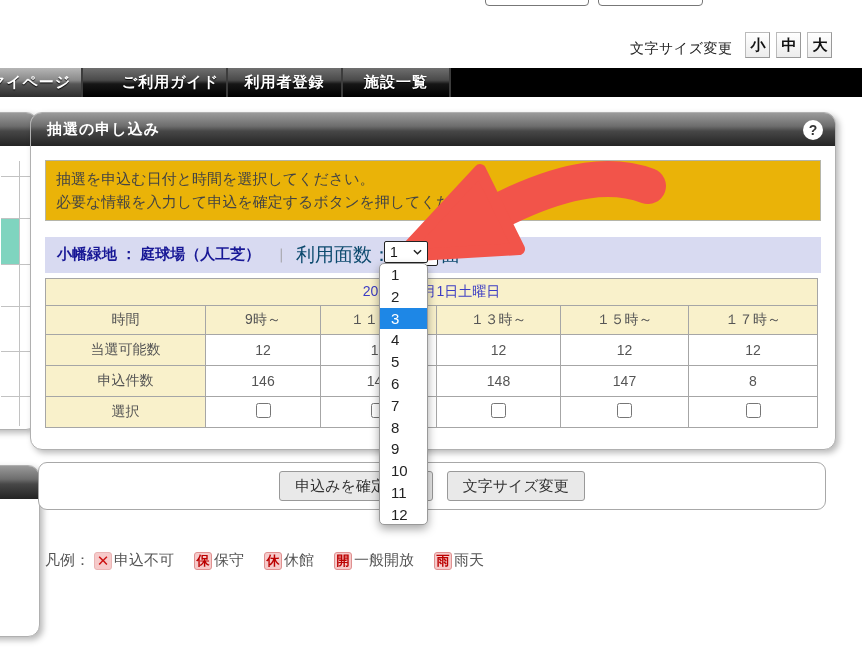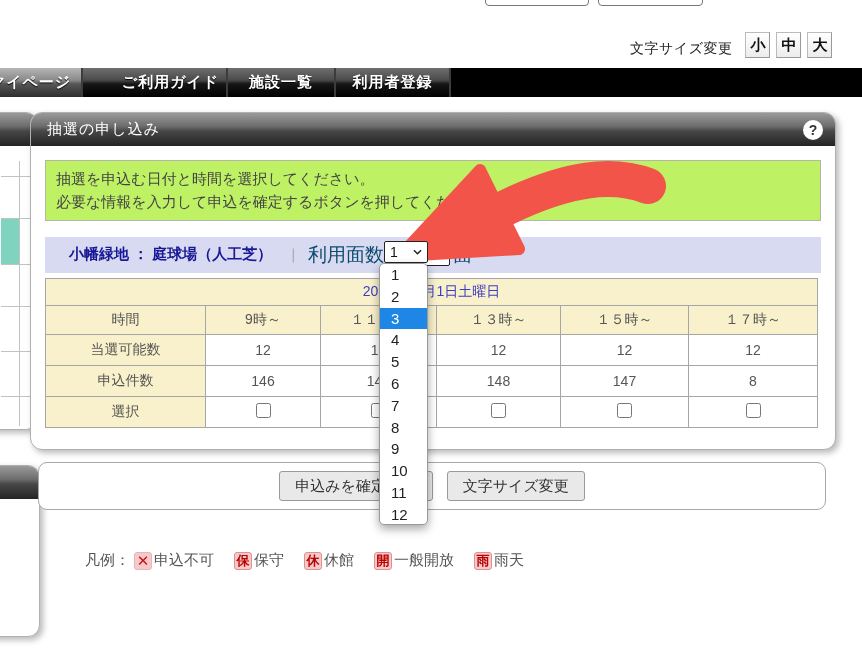--- a/index.html
+++ b/index.html
@@ -24,39 +24,39 @@
     color:#fff; font-size:15px; font-weight:bold; letter-spacing:1px;
     background:linear-gradient(180deg,#6f6f6f 0%,#4a4a4a 42%,#161616 55%,#000 100%);
     border-right:2px solid #3c3c3c; text-shadow:0 1px 1px #000; cursor:pointer; }
   .nav-tab.active { background:linear-gradient(180deg,#b5b5b5 0%,#8a8a8a 42%,#565656 55%,#2e2e2e 100%); }
 
   
   .panel { position:absolute; background:#fff; border:1px solid #b0b0b0; border-radius:12px;
     box-shadow:3px 3px 6px rgba(0,0,0,0.28); overflow:hidden; }
   .panel-header { height:33px; background:linear-gradient(180deg,#9a9a9a 0%,#6d6d6d 40%,#474747 55%,#242424 100%);
     display:flex; align-items:center; justify-content:space-between; }
-  .panel-title { color:#fff; font-size:15px; font-weight:normal; padding-left:16px; letter-spacing:1px; }
+  .panel-title { color:#fff; font-size:15px; font-weight:bold; padding-left:16px; letter-spacing:1px; }
   .help-circle { width:20px; height:20px; border-radius:50%; background:#fff; color:#333;
     font-size:14px; font-weight:bold; display:flex; align-items:center; justify-content:center;
     margin-right:12px; cursor:pointer; }
 
   
   #left-panel-a { left:-175px; top:112px; width:213px; height:318px; }
   #left-panel-b { left:-175px; top:465px; width:215px; height:172px; }
   .mini-line { position:absolute; background:#c2c2c2; }
   .mini-teal { position:absolute; background:#7fd4bf; }
 
   
   #main-panel { left:30px; top:112px; width:806px; height:338px; }
   .main-body { padding:14px 14px 0 14px; }
 
-  .instructions { border:1px solid #b5b5a8; background:#bef264; padding:6px 10px;
+  .instructions { border:1px solid #b5b5a8; background:#eab308; padding:6px 10px;
     font-size:15px; color:#444; line-height:1.55; }
 
-  .facility-bar { margin-top:16px; height:36px; background:#d8daf1; display:flex; align-items:center; padding:0 24px; }
+  .facility-bar { margin-top:16px; height:36px; background:#d8daf1; display:flex; align-items:center; padding:0 12px; }
   .facility-name { font-size:15px; font-weight:bold; color:#181896; }
   .fac-sep { color:#999; margin:0 8px 0 14px; font-size:14px; }
   .fac-label, .fac-unit { color:#0c4a6e; font-size:19px;text-align:center; }
   .fac-select-ghost { width:44px; height:22px; margin:0 3px; border:1px solid #222; border-radius:2px;
     background:#fff; display:flex; align-items:center; justify-content:space-between; padding:0 5px; }
   .fac-select-ghost .val { font-size:14px; color:#111; }
 
   table.lottery { margin-top:5px; width:772px; border-collapse:collapse; table-layout:fixed; }
   table.lottery td, table.lottery th { border:1px solid #a6a6a6; font-size:14px; font-weight:normal;
     color:#555; text-align:center; background:#fff; }
@@ -66,21 +66,21 @@
   .data-cell, .label-cell { height:31px; }
   td input[type="checkbox"] { width:15px; height:15px; }
 
   
   #action-bar { position:absolute; left:38px; top:462px; width:788px; height:48px; background:#fff;
     border:1px solid #a8a8a8; border-radius:9px; display:flex; align-items:center; justify-content:center; gap:14px; }
   .action-btn { height:30px; padding:0 15px; font-size:15px; color:#333; background:#e9e9e9;
     border:1px solid #999; border-radius:3px; font-family:inherit; cursor:pointer; }
 
   
-  #legend { position:absolute; left:45px; top:551px; display:flex; align-items:center; font-size:15px; color:#555;padding-left:40px; }
+  #legend { position:absolute; left:45px; top:551px; display:flex; align-items:center; font-size:15px; color:#555; }
   .legend-item { display:flex; align-items:center; margin-right:20px; }
   .legend-icon { width:18px; height:18px; background:#f6caca; border:1px solid #e09090; border-radius:3px;
     color:#bb0000; font-weight:bold; font-size:13px; display:flex; align-items:center; justify-content:center;
     margin-right:2px; }
   .legend-icon.x { font-size:15px; color:#cc1111; border-color:#eab4b4; }
 
   
   #sel-box { position:absolute; left:384px; top:241px; width:44px; height:22px; z-index:60;
     background:#fff; border:1px solid #222; border-radius:2px;
     display:flex; align-items:center; justify-content:space-between; padding:0 5px; cursor:pointer; }
@@ -106,22 +106,22 @@
   <div class="fontsize">
     <span class="fontsize-label">文字サイズ変更</span>
     <span class="fs-btn">小</span>
     <span class="fs-btn">中</span>
     <span class="fs-btn">大</span>
   </div>
 
   <div class="navbar">
     <div class="nav-tab active" style="width:103px; margin-left:-20px;">マイページ</div>
     <div class="nav-tab" style="width:145px;padding-left:32px;">ご利用ガイド</div>
+    <div class="nav-tab" style="width:115px;">利用者登録</div>
     <div class="nav-tab" style="width:108px;">施設一覧</div>
-    <div class="nav-tab" style="width:115px;">利用者登録</div>
   </div>
 
   <div class="panel" id="left-panel-a">
     <div class="panel-header"></div>
     <div class="mini-teal" style="left:175px; top:106px; width:18px; height:45px;"></div>
     <div class="mini-line" style="left:193px; top:48px; width:1px; height:265px;"></div>
     <div class="mini-line" style="left:175px; top:63px;  width:38px; height:1px;"></div>
     <div class="mini-line" style="left:175px; top:105px; width:38px; height:1px;"></div>
     <div class="mini-line" style="left:175px; top:151px; width:38px; height:1px;"></div>
     <div class="mini-line" style="left:175px; top:193px; width:38px; height:1px;"></div>

